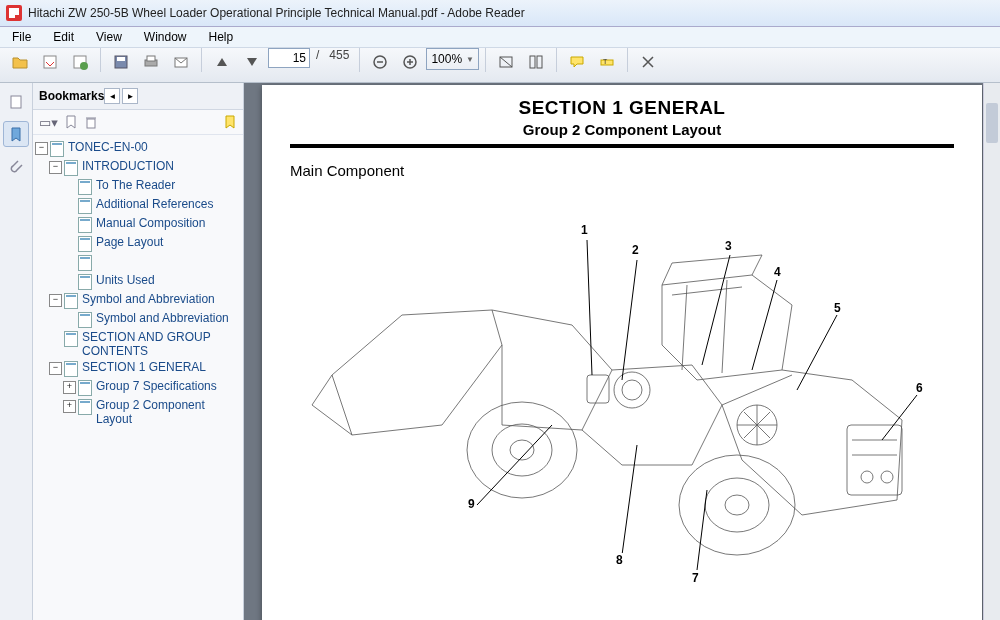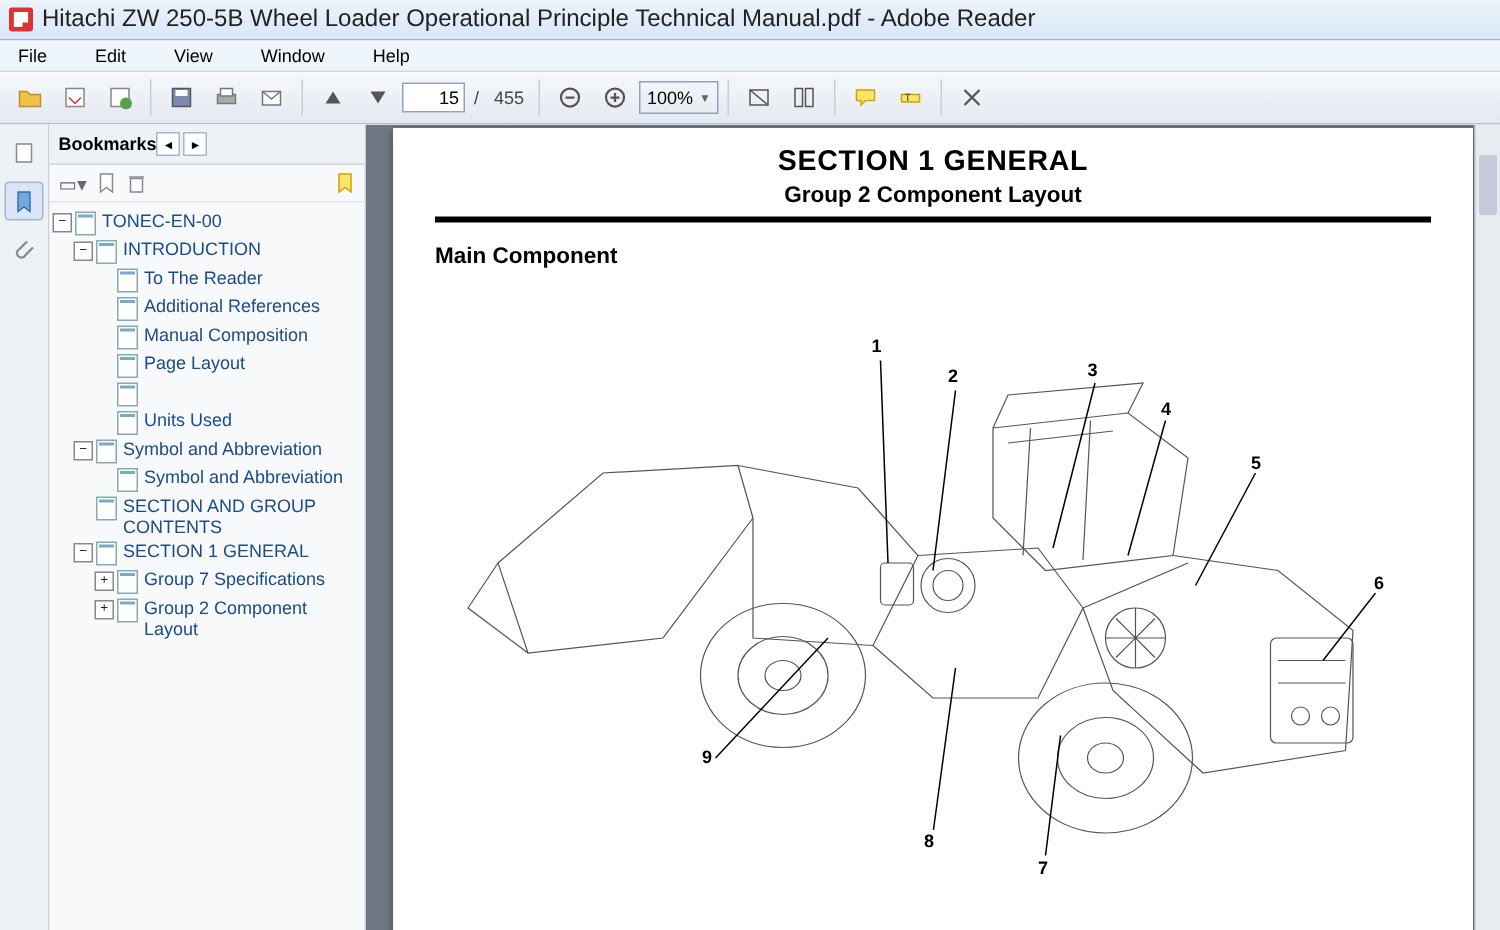--- a/index.html
+++ b/index.html
@@ -1,22 +1,22 @@
 <!DOCTYPE html>
 <html><head>
 <meta charset="utf-8">
 <style>
 body{margin:0;font-family:"Segoe UI",Tahoma,sans-serif;font-size:12px;background:#fff;overflow:hidden;width:1000px;height:620px}
 .titlebar{height:26px;background:linear-gradient(#ecf3fb,#d9e7f8);border-bottom:1px solid #aac;display:flex;align-items:center;padding:0 6px;gap:6px}
 .titlebar .ico{width:16px;height:16px;background:#d33;border-radius:2px;position:relative}
 .titlebar .ico:before{content:"";position:absolute;inset:3px;background:#fff;clip-path:polygon(0 0,100% 0,100% 70%,60% 70%,60% 100%,0 100%)}
-.title-text{font-size:16px;color:#222}
-.menubar{height:20px;background:#eef5fb;border-bottom:1px solid #cfd9e6;display:flex;align-items:center;gap:16px;padding:0 4px}
+.title-text{font-size:12px;color:#222}
+.menubar{height:20px;background:#eef5fb;border-bottom:1px solid #cfd9e6;display:flex;align-items:center;gap:6px;padding:0 4px}
 .menu-item{padding:1px 8px;cursor:default;border-radius:2px}
-.toolbar{height:34px;background:linear-gradient(#f6f8fb,#e4e9f0);border-bottom:1px solid #b5bfcb;display:flex;align-items:center;padding:0 6px;gap:2px}
+.toolbar{height:34px;background:linear-gradient(#f6f8fb,#e4e9f0);border-bottom:1px solid #b5bfcb;display:flex;align-items:flex-start;padding:0 6px;gap:2px}
 .tbtn{width:26px;height:26px;border:1px solid transparent;border-radius:3px;display:flex;align-items:center;justify-content:center;cursor:default;color:#444}
 .tsep{width:1px;height:24px;background:#c6cedb;margin:0 4px}
 .page-input{width:34px;height:18px;border:1px solid #8ea4c0;text-align:right;padding:0 3px;font-size:12px}
 .page-of{padding:0 4px;color:#444}
 .zoom-box{height:20px;border:1px solid #8ea4c0;display:flex;align-items:center;padding:0 4px;font-size:12px;gap:4px}
 .zoom-box .dd{font-size:8px;color:#666}
 .workspace{display:flex;height:540px}
 .sidestrip{width:32px;background:#eef1f6;border-right:1px solid #c8d0dc;display:flex;flex-direction:column;align-items:center;padding-top:6px;gap:6px}
 .sidestrip .sbtn{width:24px;height:24px;border:1px solid transparent;border-radius:3px;display:flex;align-items:center;justify-content:center;color:#667}
 .sidestrip .sbtn.active{background:#dbe6f4;border-color:#9fb6d6}
@@ -31,21 +31,21 @@
 .tsp{width:13px;flex-shrink:0}
 .pic{width:12px;height:14px;background:#fff;border:1px solid #8aa;margin-right:2px;flex-shrink:0;margin-top:1px;position:relative}
 .pic:before{content:"";position:absolute;top:1px;left:1px;right:1px;height:2px;background:#7ac}
 .tl{line-height:14px;color:#1a4b8a;word-wrap:break-word;max-width:140px}
 .ind1{padding-left:14px}.ind2{padding-left:28px}
 .docarea{flex:1;background:#6f7782;overflow:auto;position:relative}
 .page{width:720px;min-height:540px;background:#fff;margin:2px auto;box-shadow:0 2px 6px rgba(0,0,0,0.4);padding:12px 28px;box-sizing:border-box;position:relative}
 .sec-title{text-align:center;font-weight:bold;font-size:19px;font-family:"Myriad Pro","Segoe UI",sans-serif;letter-spacing:0.5px}
 .sec-sub{text-align:center;font-weight:bold;font-size:15px;margin-top:2px}
 .divline{border-top:4px solid #000;margin-top:6px}
-.main-comp{font-weight:bold;font-size:15px;margin-top:14px}
+.main-comp{font-weight:normal;font-size:15px;margin-top:14px}
 .diagram{position:relative;width:660px;height:400px;margin:16px auto 0}
 .diagram svg{width:100%;height:100%}
 .num{position:absolute;font-weight:bold;font-size:12px;background:#fff}
 .scrollbar-v{position:absolute;right:0;top:0;width:16px;height:100%;background:#e8ebef;border-left:1px solid #ccd}
 .scrollbar-v .thumb{position:absolute;left:2px;width:12px;top:20px;height:40px;background:#c3cbd8;border-radius:2px}
 svg{display:block}
 </style>
 </head>
 <body>
 

